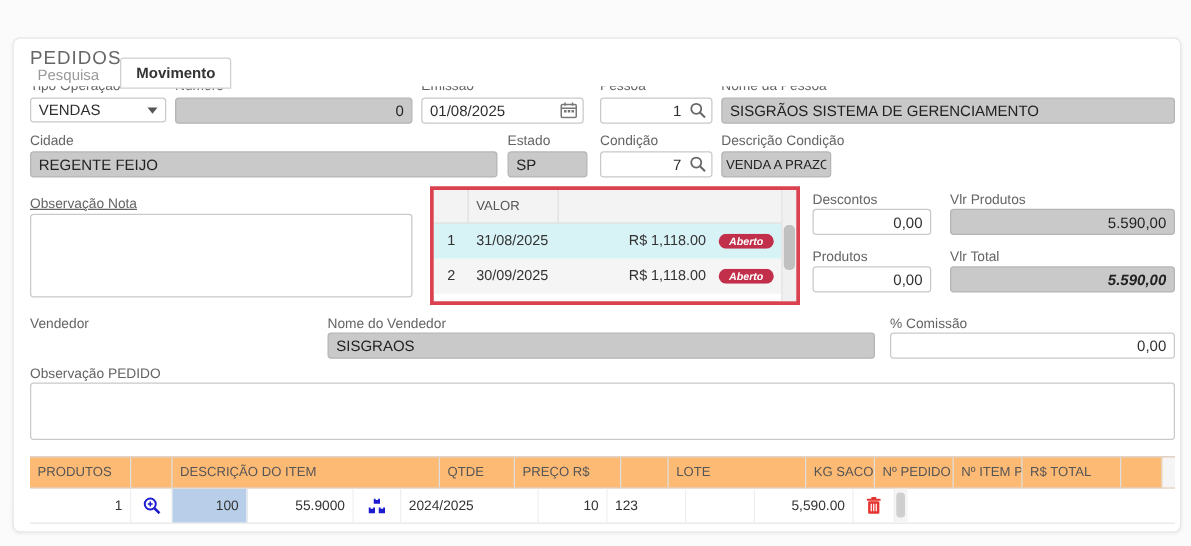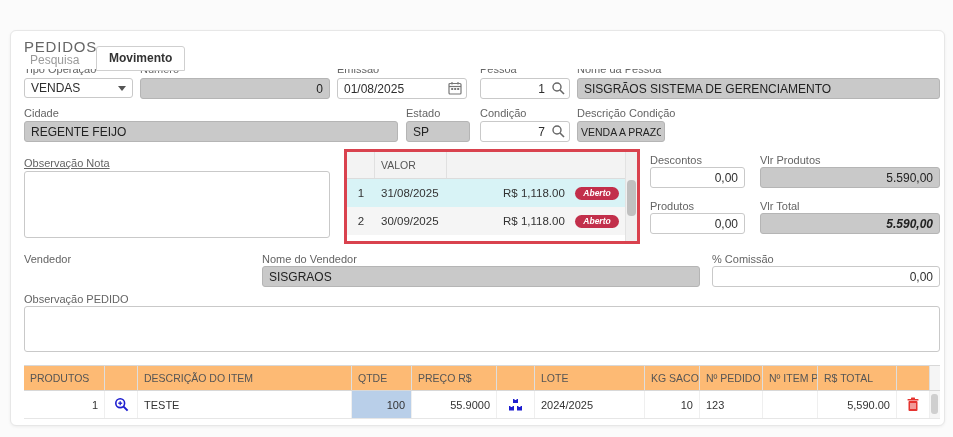--- a/index.html
+++ b/index.html
@@ -210,21 +210,20 @@
     <div class="irow ibody">
       <div class="ic c1 jr">1</div>
       <div class="ic c2">
         <svg width="15" height="15" viewBox="0 0 15 15">
             <circle cx="6.2" cy="6.2" r="4.4" fill="none" stroke="#1d1dcf" stroke-width="1.6"></circle>
             <line x1="9.6" y1="9.6" x2="13.6" y2="13.6" stroke="#1d1dcf" stroke-width="2"></line>
             <line x1="4.2" y1="6.2" x2="8.2" y2="6.2" stroke="#1d1dcf" stroke-width="1.3"></line>
             <line x1="6.2" y1="4.2" x2="6.2" y2="8.2" stroke="#1d1dcf" stroke-width="1.3"></line>
           </svg>
       </div>
-      <div class="ic c3">TESTE</div>
       <div class="ic c4 jr qtdecell">100</div>
       <div class="ic c5 jr">55.9000</div>
       <div class="ic c6">
         <svg width="15" height="14" viewBox="0 0 15 14">
             <path d="M5 1h1.5v1h2V1H10v4H5z" fill="#1d1dcf"></path>
             <path d="M1 8h1.5v1h2V8H6v4.5H1z" fill="#1d1dcf"></path>
             <path d="M9 8h1.5v1h2V8H14v4.5H9z" fill="#1d1dcf"></path>
           </svg>
       </div>
       <div class="ic c7">2024/2025</div>

